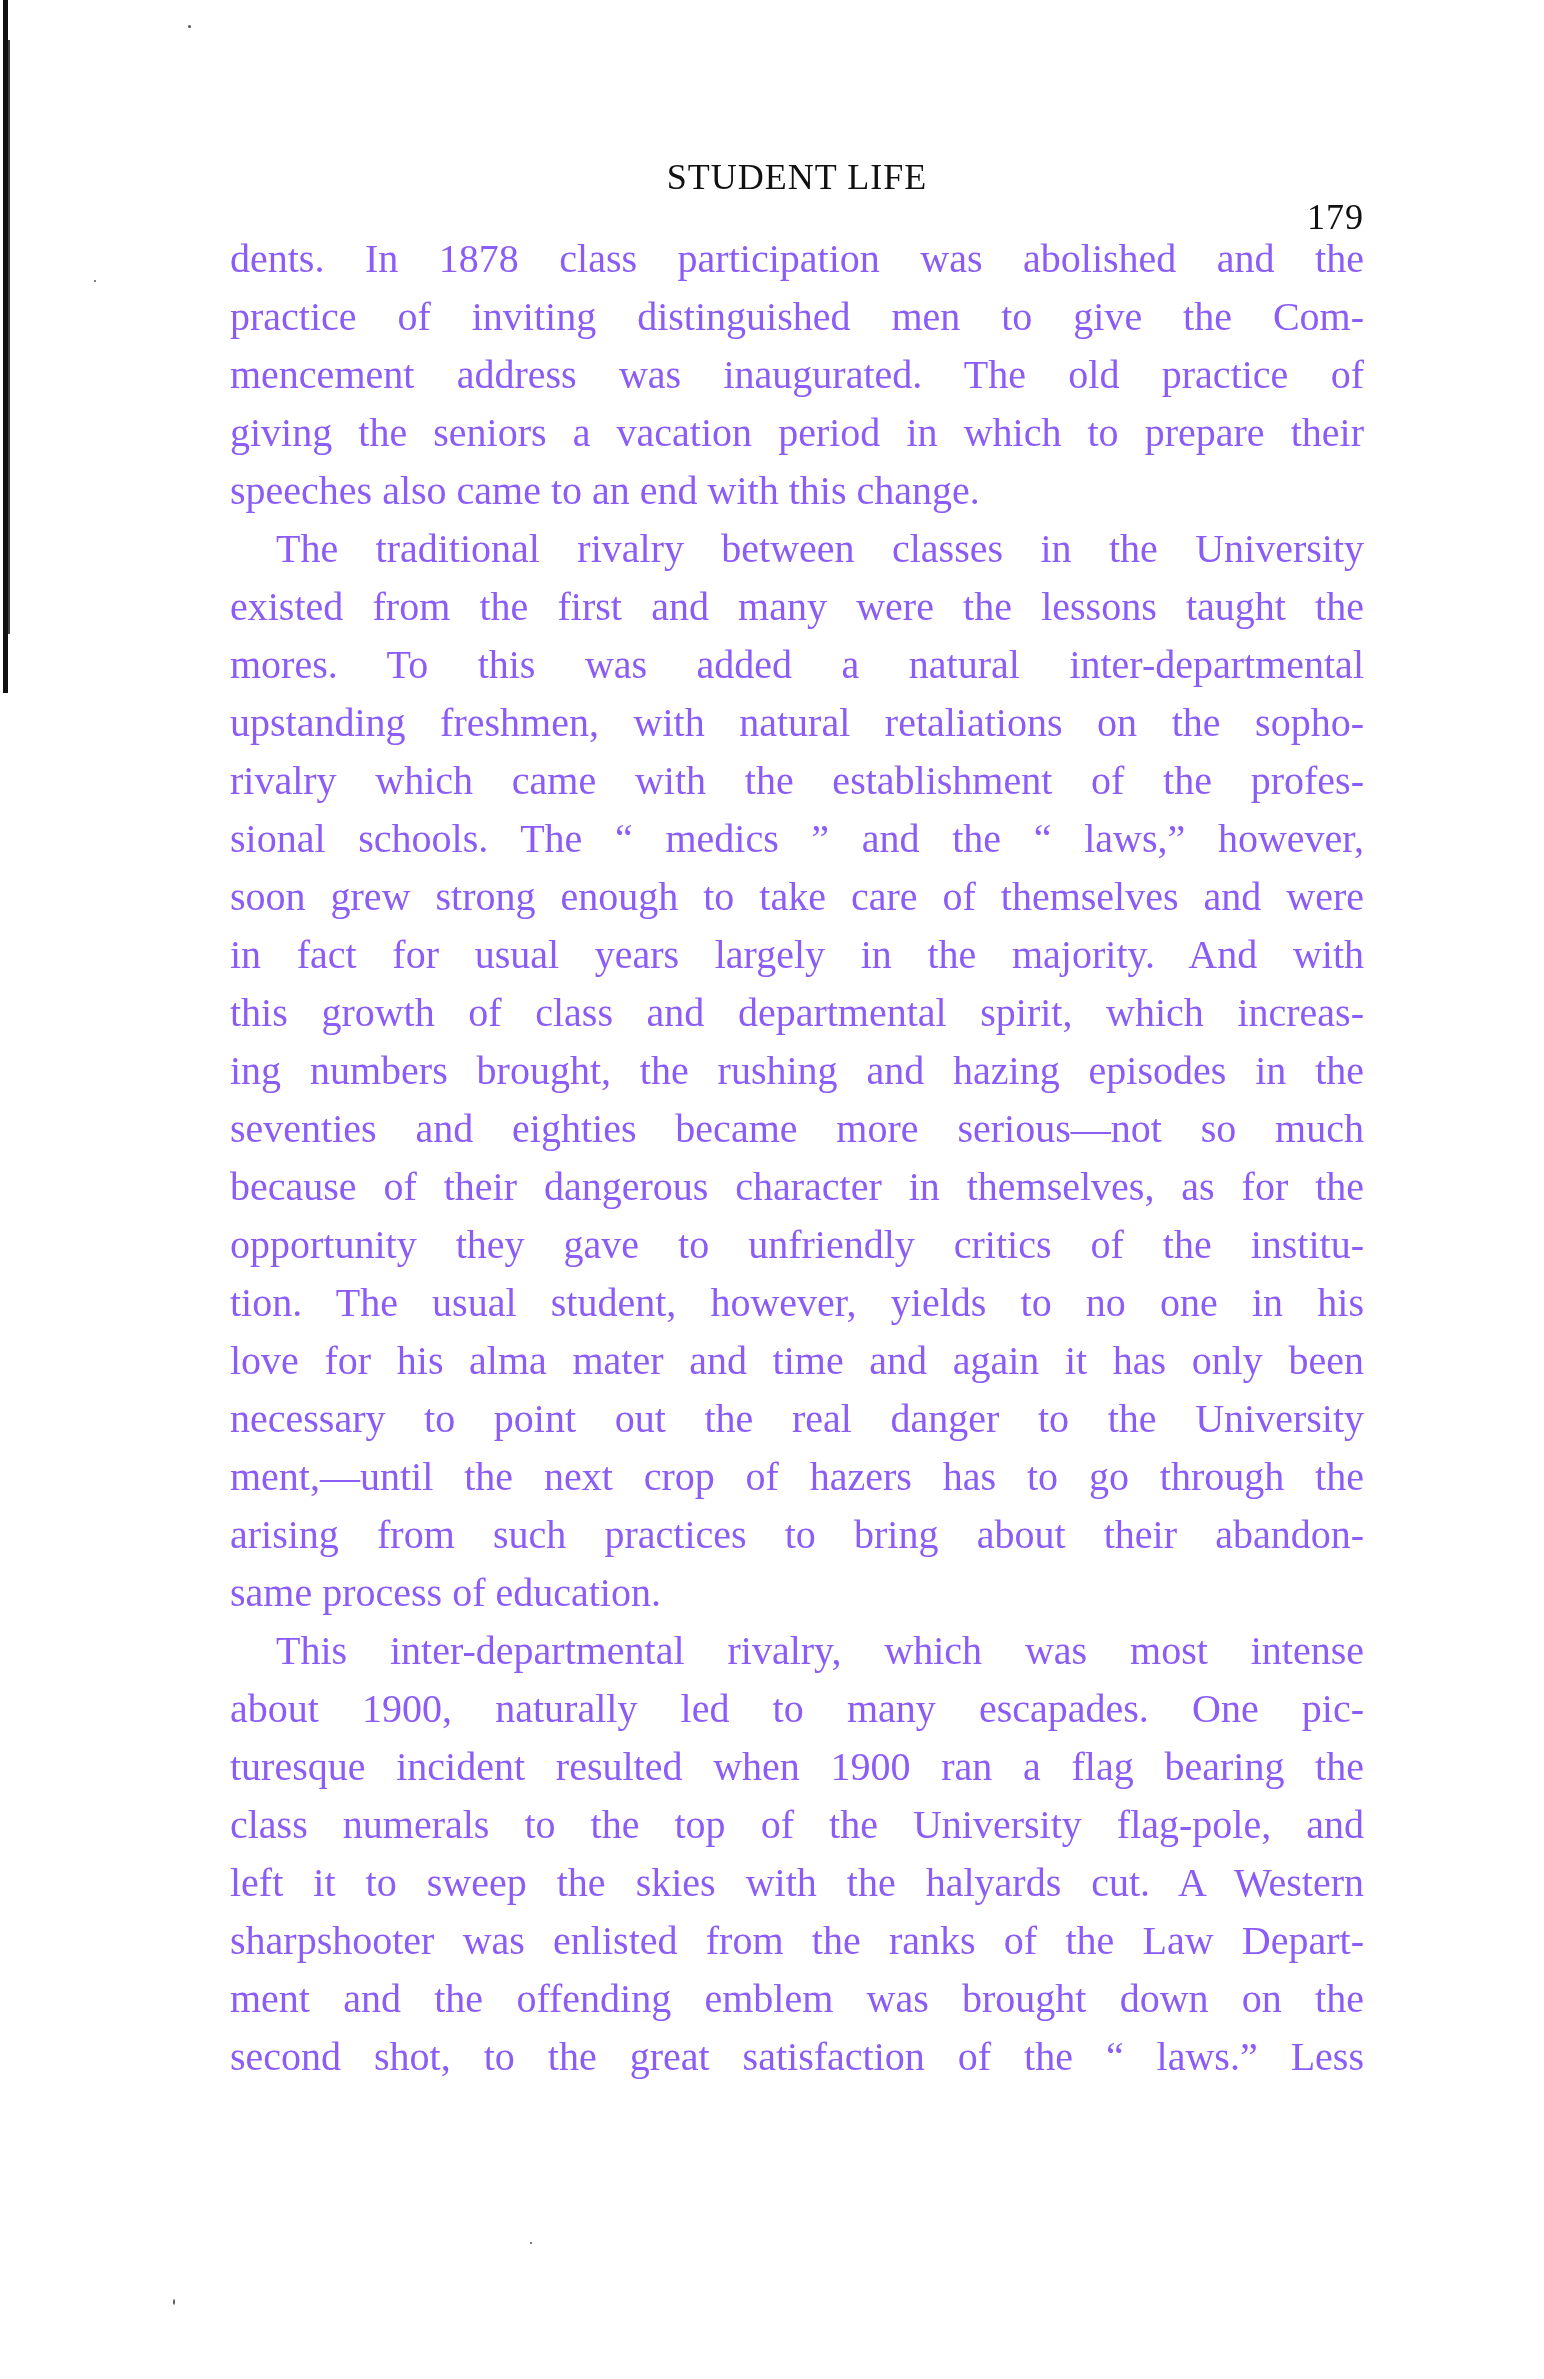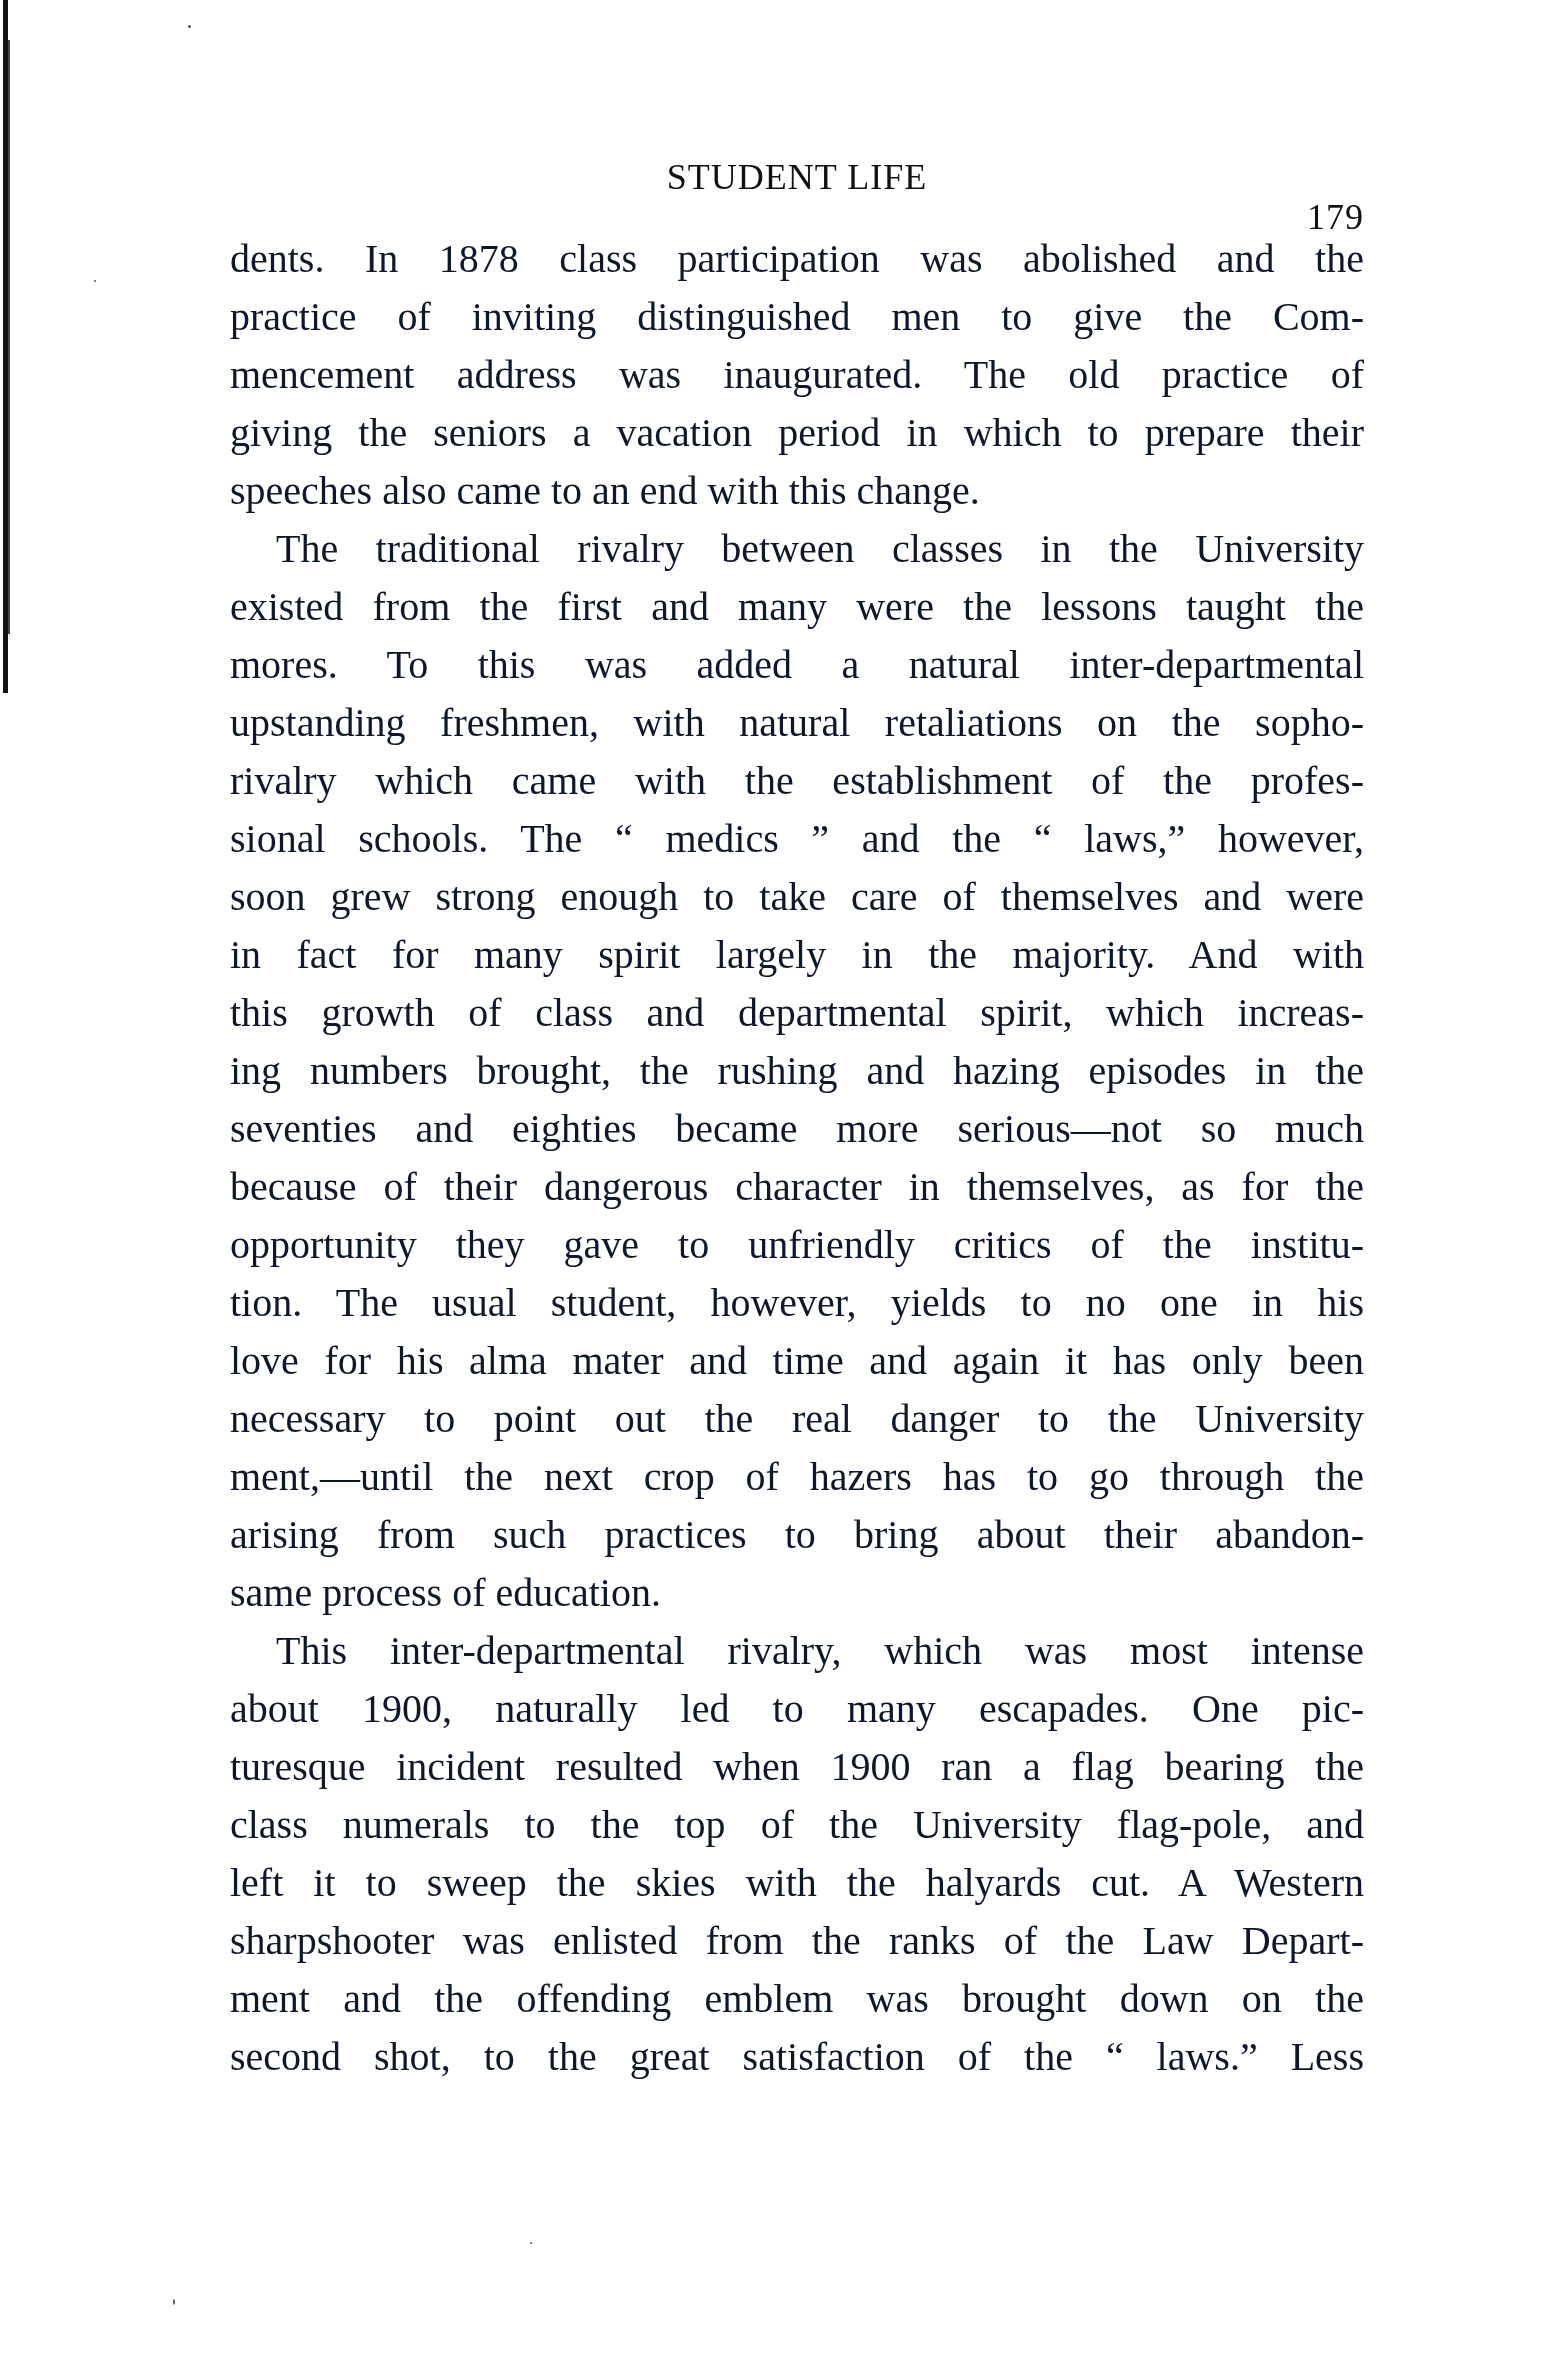--- a/index.html
+++ b/index.html
@@ -9,21 +9,21 @@
   .edge-line2 { position: absolute; left: 8px; top: 40px; width: 2px; height: 594px; background: #444; }
   .running-head {
     position: absolute; left: 230px; width: 1134px; top: 156px; height: 57px;
     font-family: "Liberation Serif", "DejaVu Serif", serif; font-size: 36px; color: #111;
     letter-spacing: 1px;
   }
   .running-title { position: absolute; left: 0; right: 0; text-align: center; top: 0; }
   .page-number { position: absolute; right: 0; top: 0; margin-top: 40px; }
   .body-text {
     position: absolute; left: 230px; top: 230px; width: 1134px;
-    font-family: "Liberation Serif", "DejaVu Serif", serif; font-size: 40px; color: #0f172a;
+    font-family: "Liberation Serif", "DejaVu Serif", serif; font-size: 40px; color: #8b5cf6;
   }
   .line {
     display: block; height: 58px; line-height: 58px; white-space: nowrap;
     text-align: justify; text-align-last: justify; overflow: hidden;
   }
   .line.last { text-align-last: left; }
   .line.indent { padding-left: 46px; }
   .speck { position: absolute; background: #555; border-radius: 50%; }
 </style>
 </head>
@@ -49,21 +49,21 @@
     </div>
 
     <div>
       <span class="line indent">The traditional rivalry between classes in the University</span>
       <span class="line">existed from the first and many were the lessons taught the</span>
       <span class="line">mores.  To this was added a natural inter-departmental</span>
       <span class="line">upstanding freshmen, with natural retaliations on the sopho-</span>
       <span class="line">rivalry which came with the establishment of the profes-</span>
       <span class="line">sional schools.  The “ medics ” and the “ laws,” however,</span>
       <span class="line">soon grew strong enough to take care of themselves and were</span>
-      <span class="line">in fact for many spirit largely in the majority.  And with</span>
+      <span class="line">in fact for usual years largely in the majority.  And with</span>
       <span class="line">this growth of class and departmental spirit, which increas-</span>
       <span class="line">ing numbers brought, the rushing and hazing episodes in the</span>
       <span class="line">seventies and eighties became more serious—not so much</span>
       <span class="line">because of their dangerous character in themselves, as for the</span>
       <span class="line">opportunity they gave to unfriendly critics of the institu-</span>
       <span class="line">tion.  The usual student, however, yields to no one in his</span>
       <span class="line">love for his alma mater and time and again it has only been</span>
       <span class="line">necessary to point out the real danger to the University</span>
       <span class="line">ment,—until the next crop of hazers has to go through the</span>
       <span class="line">arising from such practices to bring about their abandon-</span>

